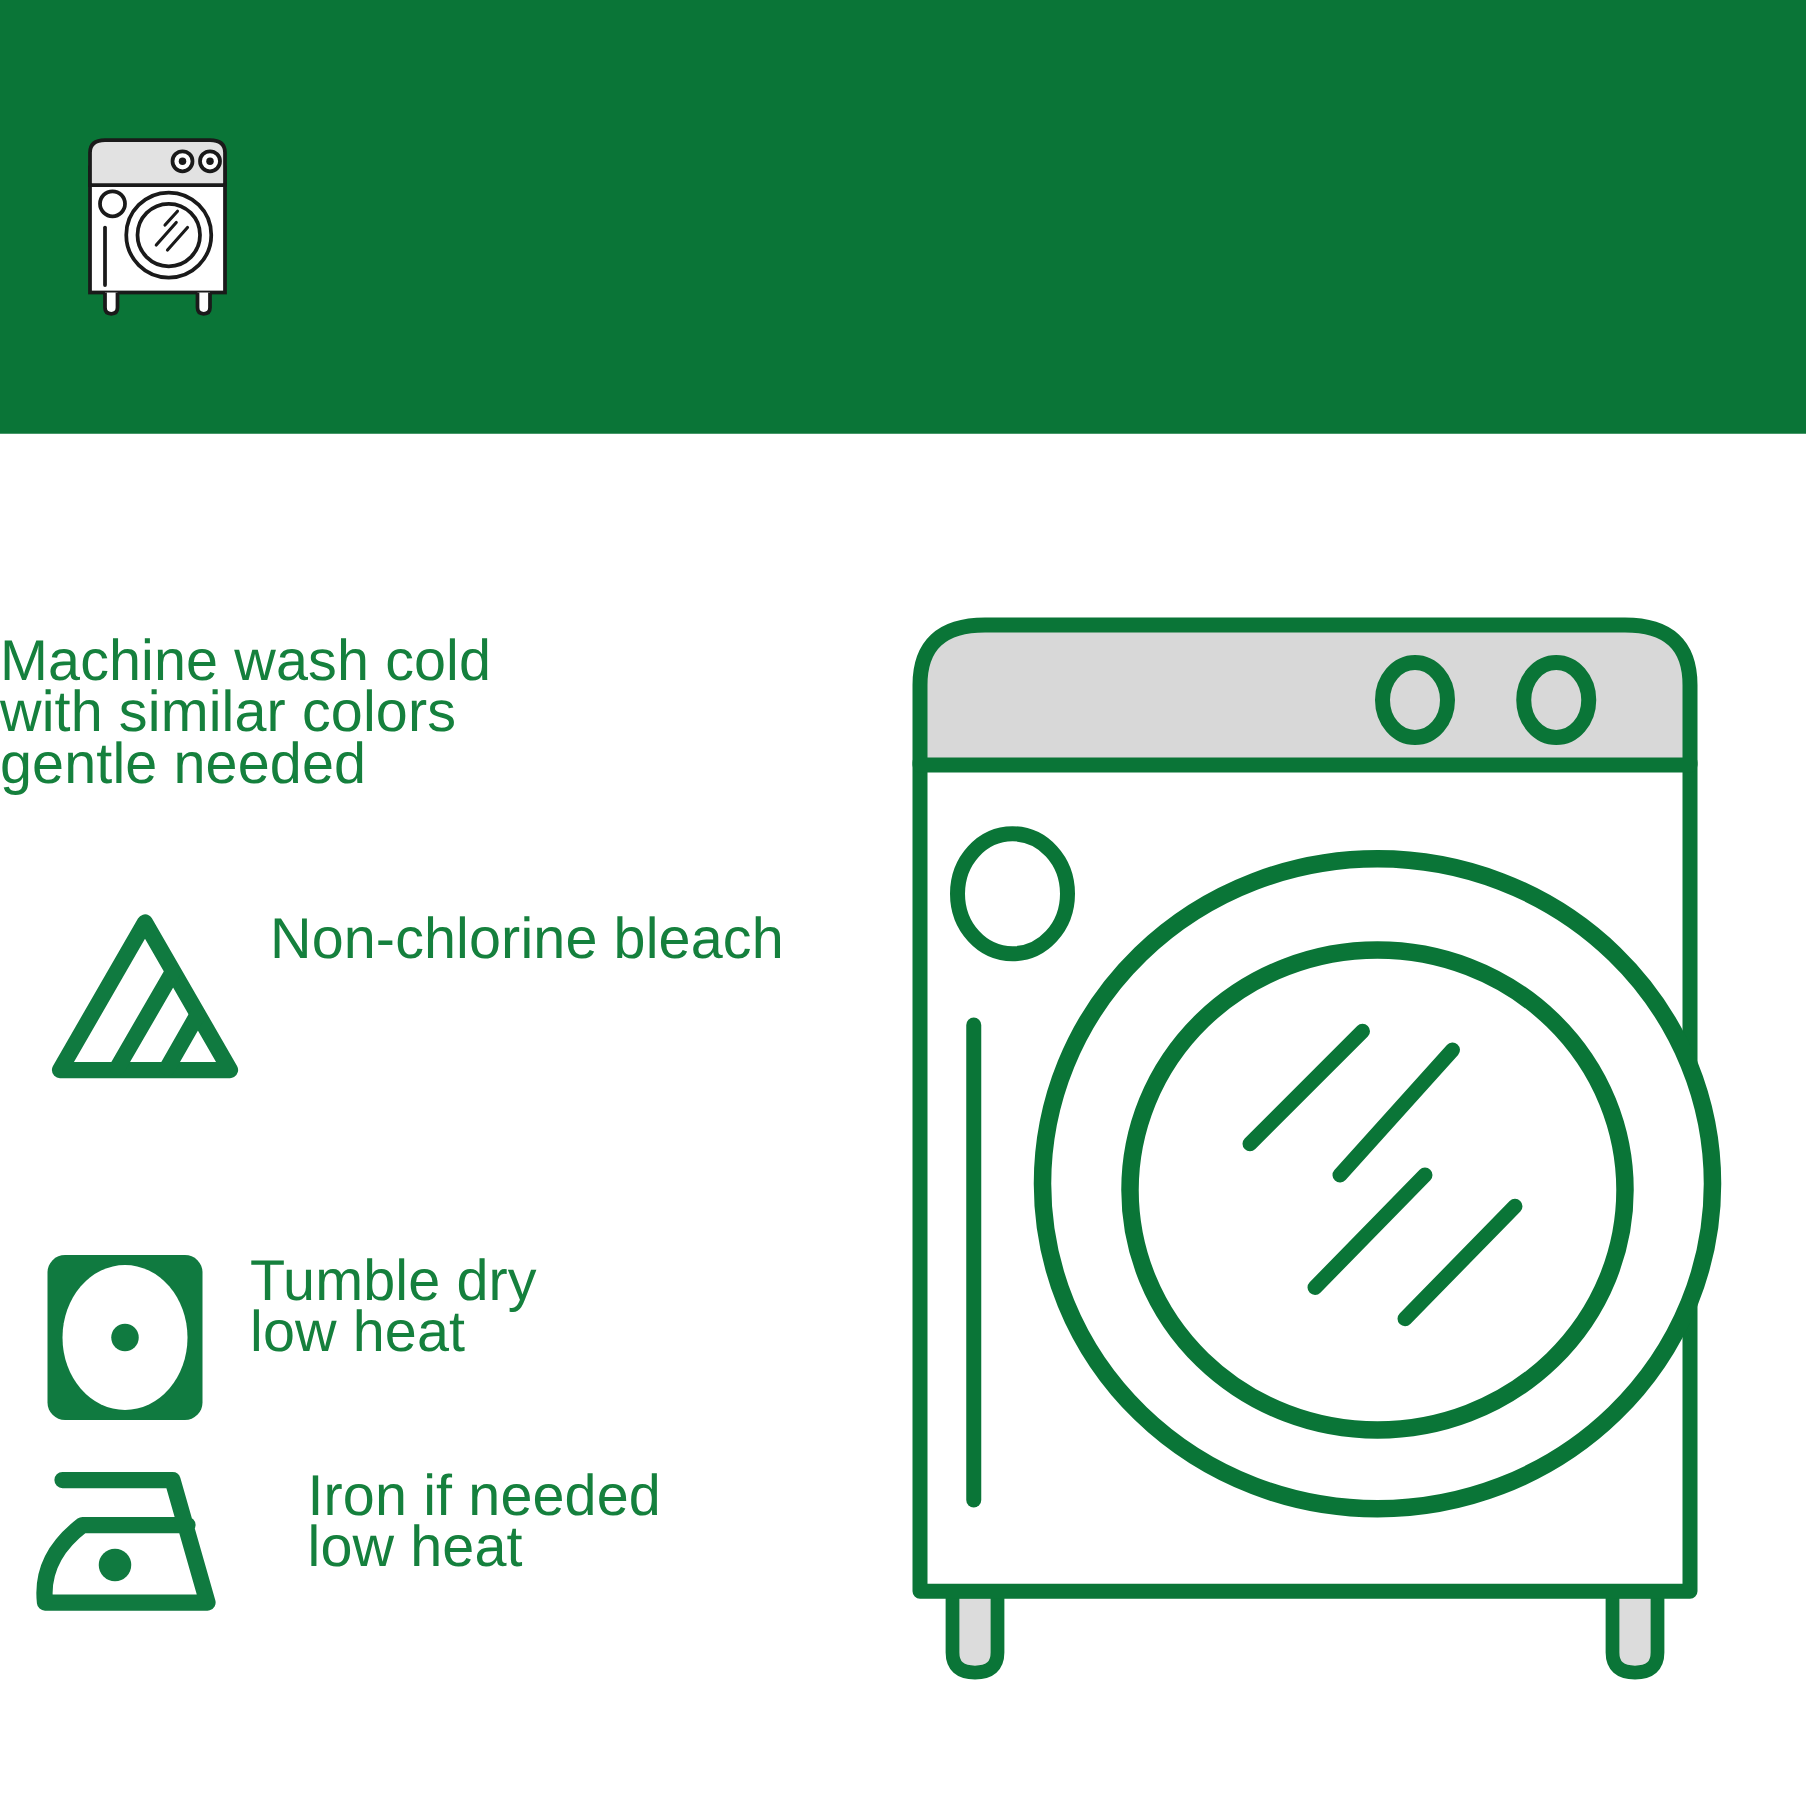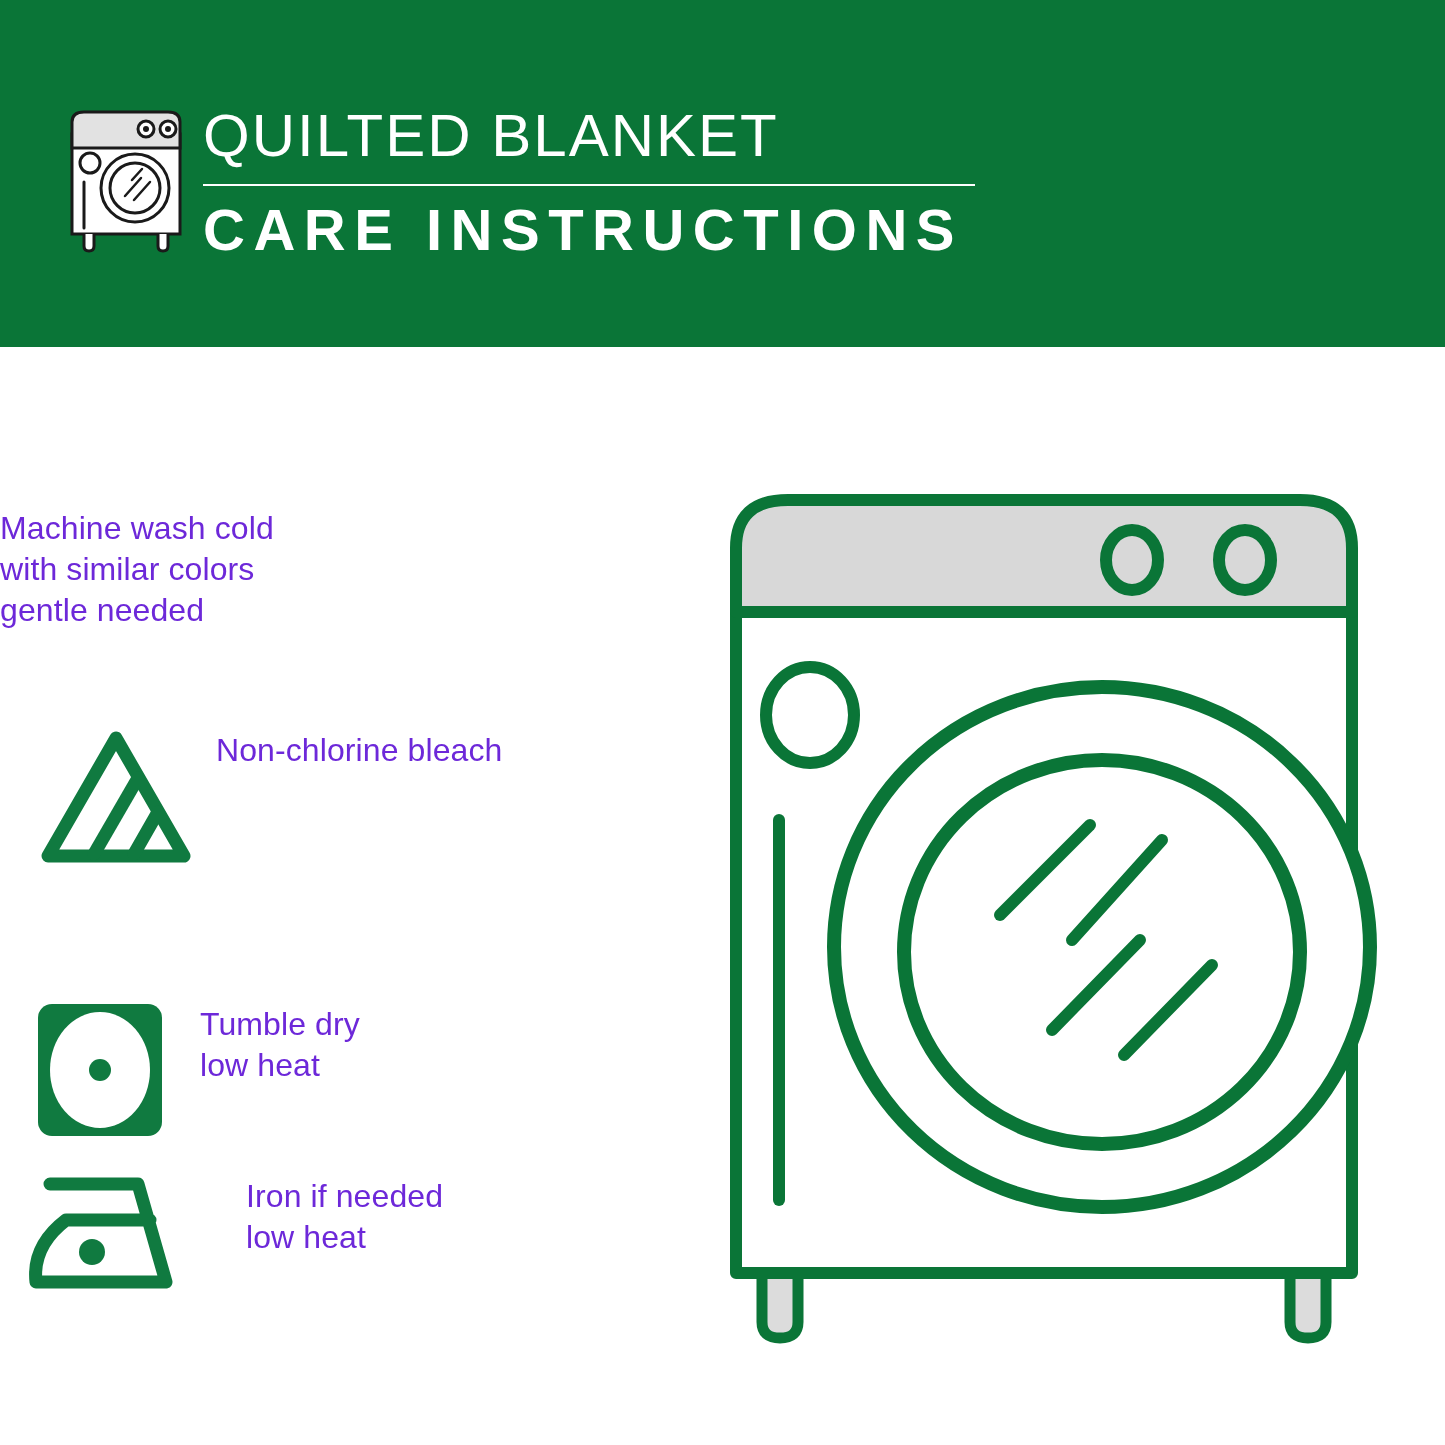--- a/index.html
+++ b/index.html
@@ -73,23 +73,23 @@
     display: flex;
     align-items: flex-start;
   }
   .care-icon-wrap {
     width: 200px;
     flex: 0 0 200px;
     display: flex;
     justify-content: center;
   }
   .care-text {
-    font-size: 32px;
+    font-size: 46px;
     line-height: 41px;
-    color: #6d28d9;
+    color: #15803d;
     letter-spacing: 0.1px;
     padding-top: 4px;
   }
   .care-text span { display: block; }
 
   #row-wash   { top: 504px; }
   #row-bleach { top: 726px; padding-left: 16px; }
   #row-dry    { top: 1000px; }
   #row-iron   { top: 1172px; gap: 46px; }
 
@@ -127,25 +127,20 @@
       <circle cx="73" cy="84" r="34" fill="#ffffff" stroke="#1a1a1a" stroke-width="3"></circle>
       <circle cx="73" cy="84" r="25" fill="#ffffff" stroke="#1a1a1a" stroke-width="3"></circle>
       <line x1="63" y1="92" x2="79" y2="74" stroke="#1a1a1a" stroke-width="2.5" stroke-linecap="round"></line>
       <line x1="72" y1="96" x2="88" y2="78" stroke="#1a1a1a" stroke-width="2.5" stroke-linecap="round"></line>
       <line x1="70" y1="76" x2="80" y2="65" stroke="#1a1a1a" stroke-width="2.5" stroke-linecap="round"></line>
 
       <path d="M22 130 L22 142 Q22 147 27 147 Q32 147 32 142 L32 130" fill="#ffffff" stroke="#1a1a1a" stroke-width="3"></path>
       <path d="M96 130 L96 142 Q96 147 101 147 Q106 147 106 142 L106 130" fill="#ffffff" stroke="#1a1a1a" stroke-width="3"></path>
     </svg>
 
-    <div id="header-text-block">
-      <div id="title-main">QUILTED BLANKET</div>
-      <div id="title-divider"></div>
-      <div id="title-sub">CARE INSTRUCTIONS</div>
-    </div>
   </div>
 
   <div class="care-row" id="row-wash">
     <div class="care-text">
       <span>Machine wash cold</span>
       <span>with similar colors</span>
       <span>gentle needed</span>
     </div>
   </div>
 

